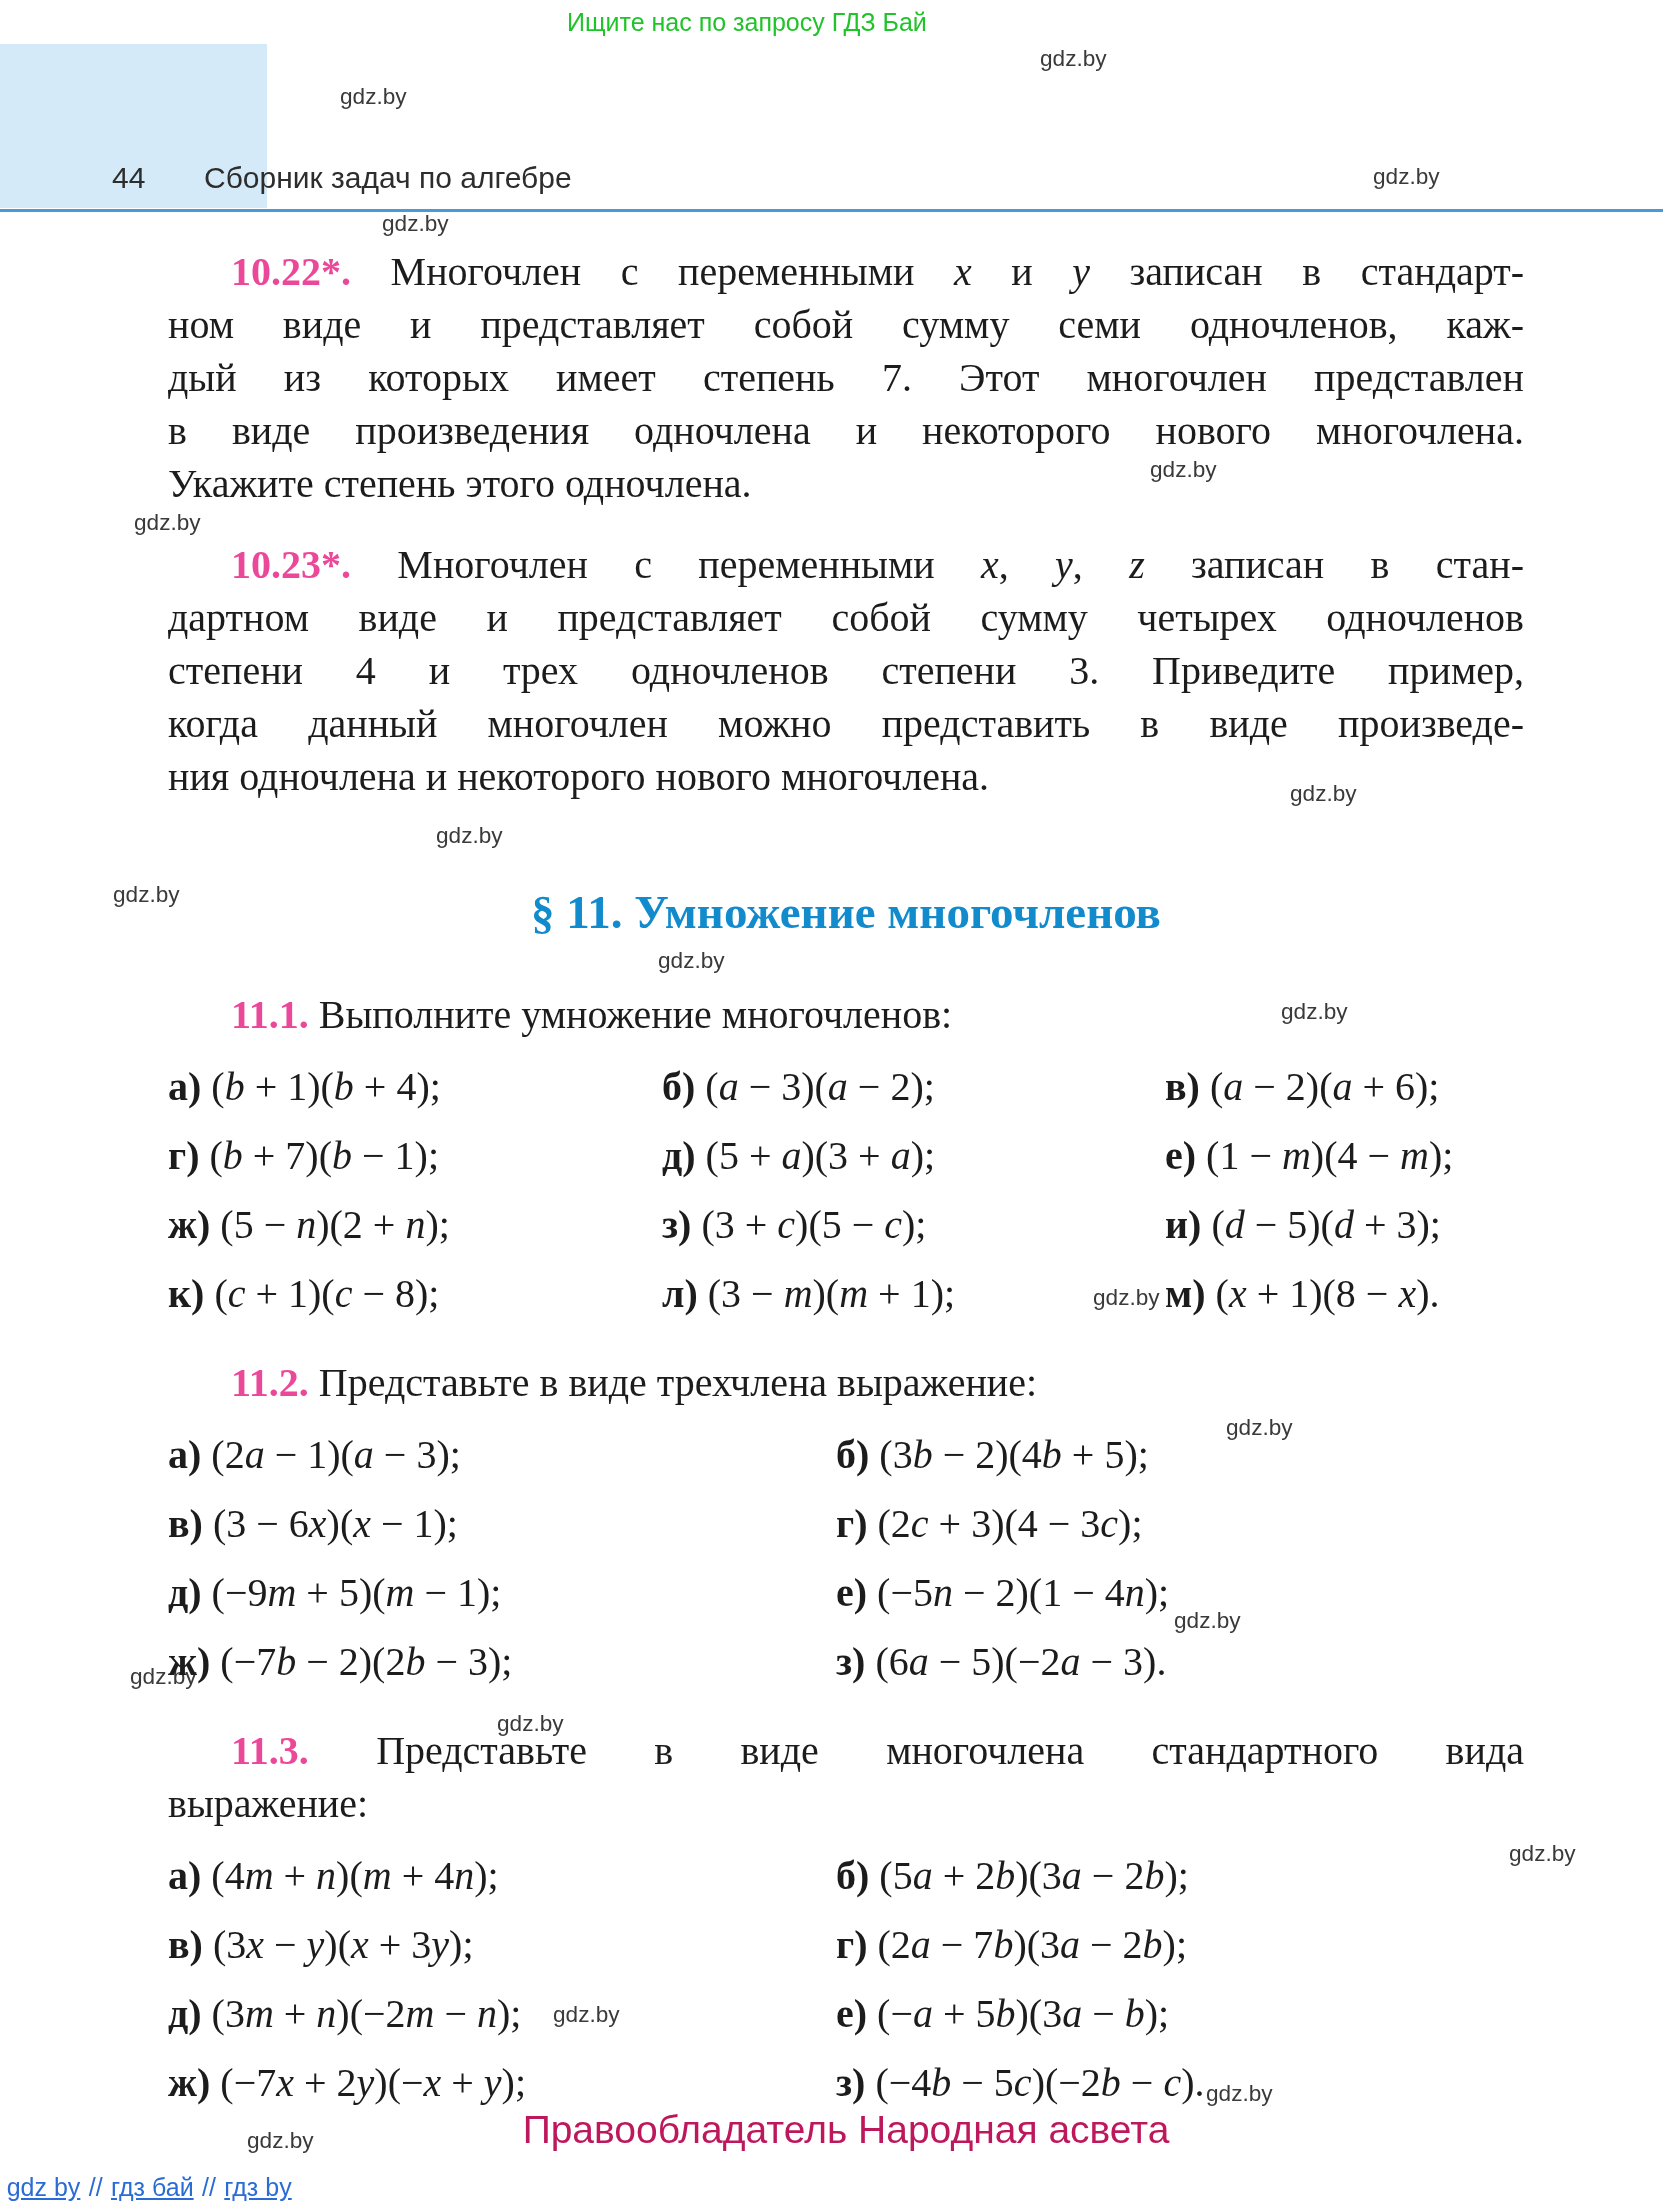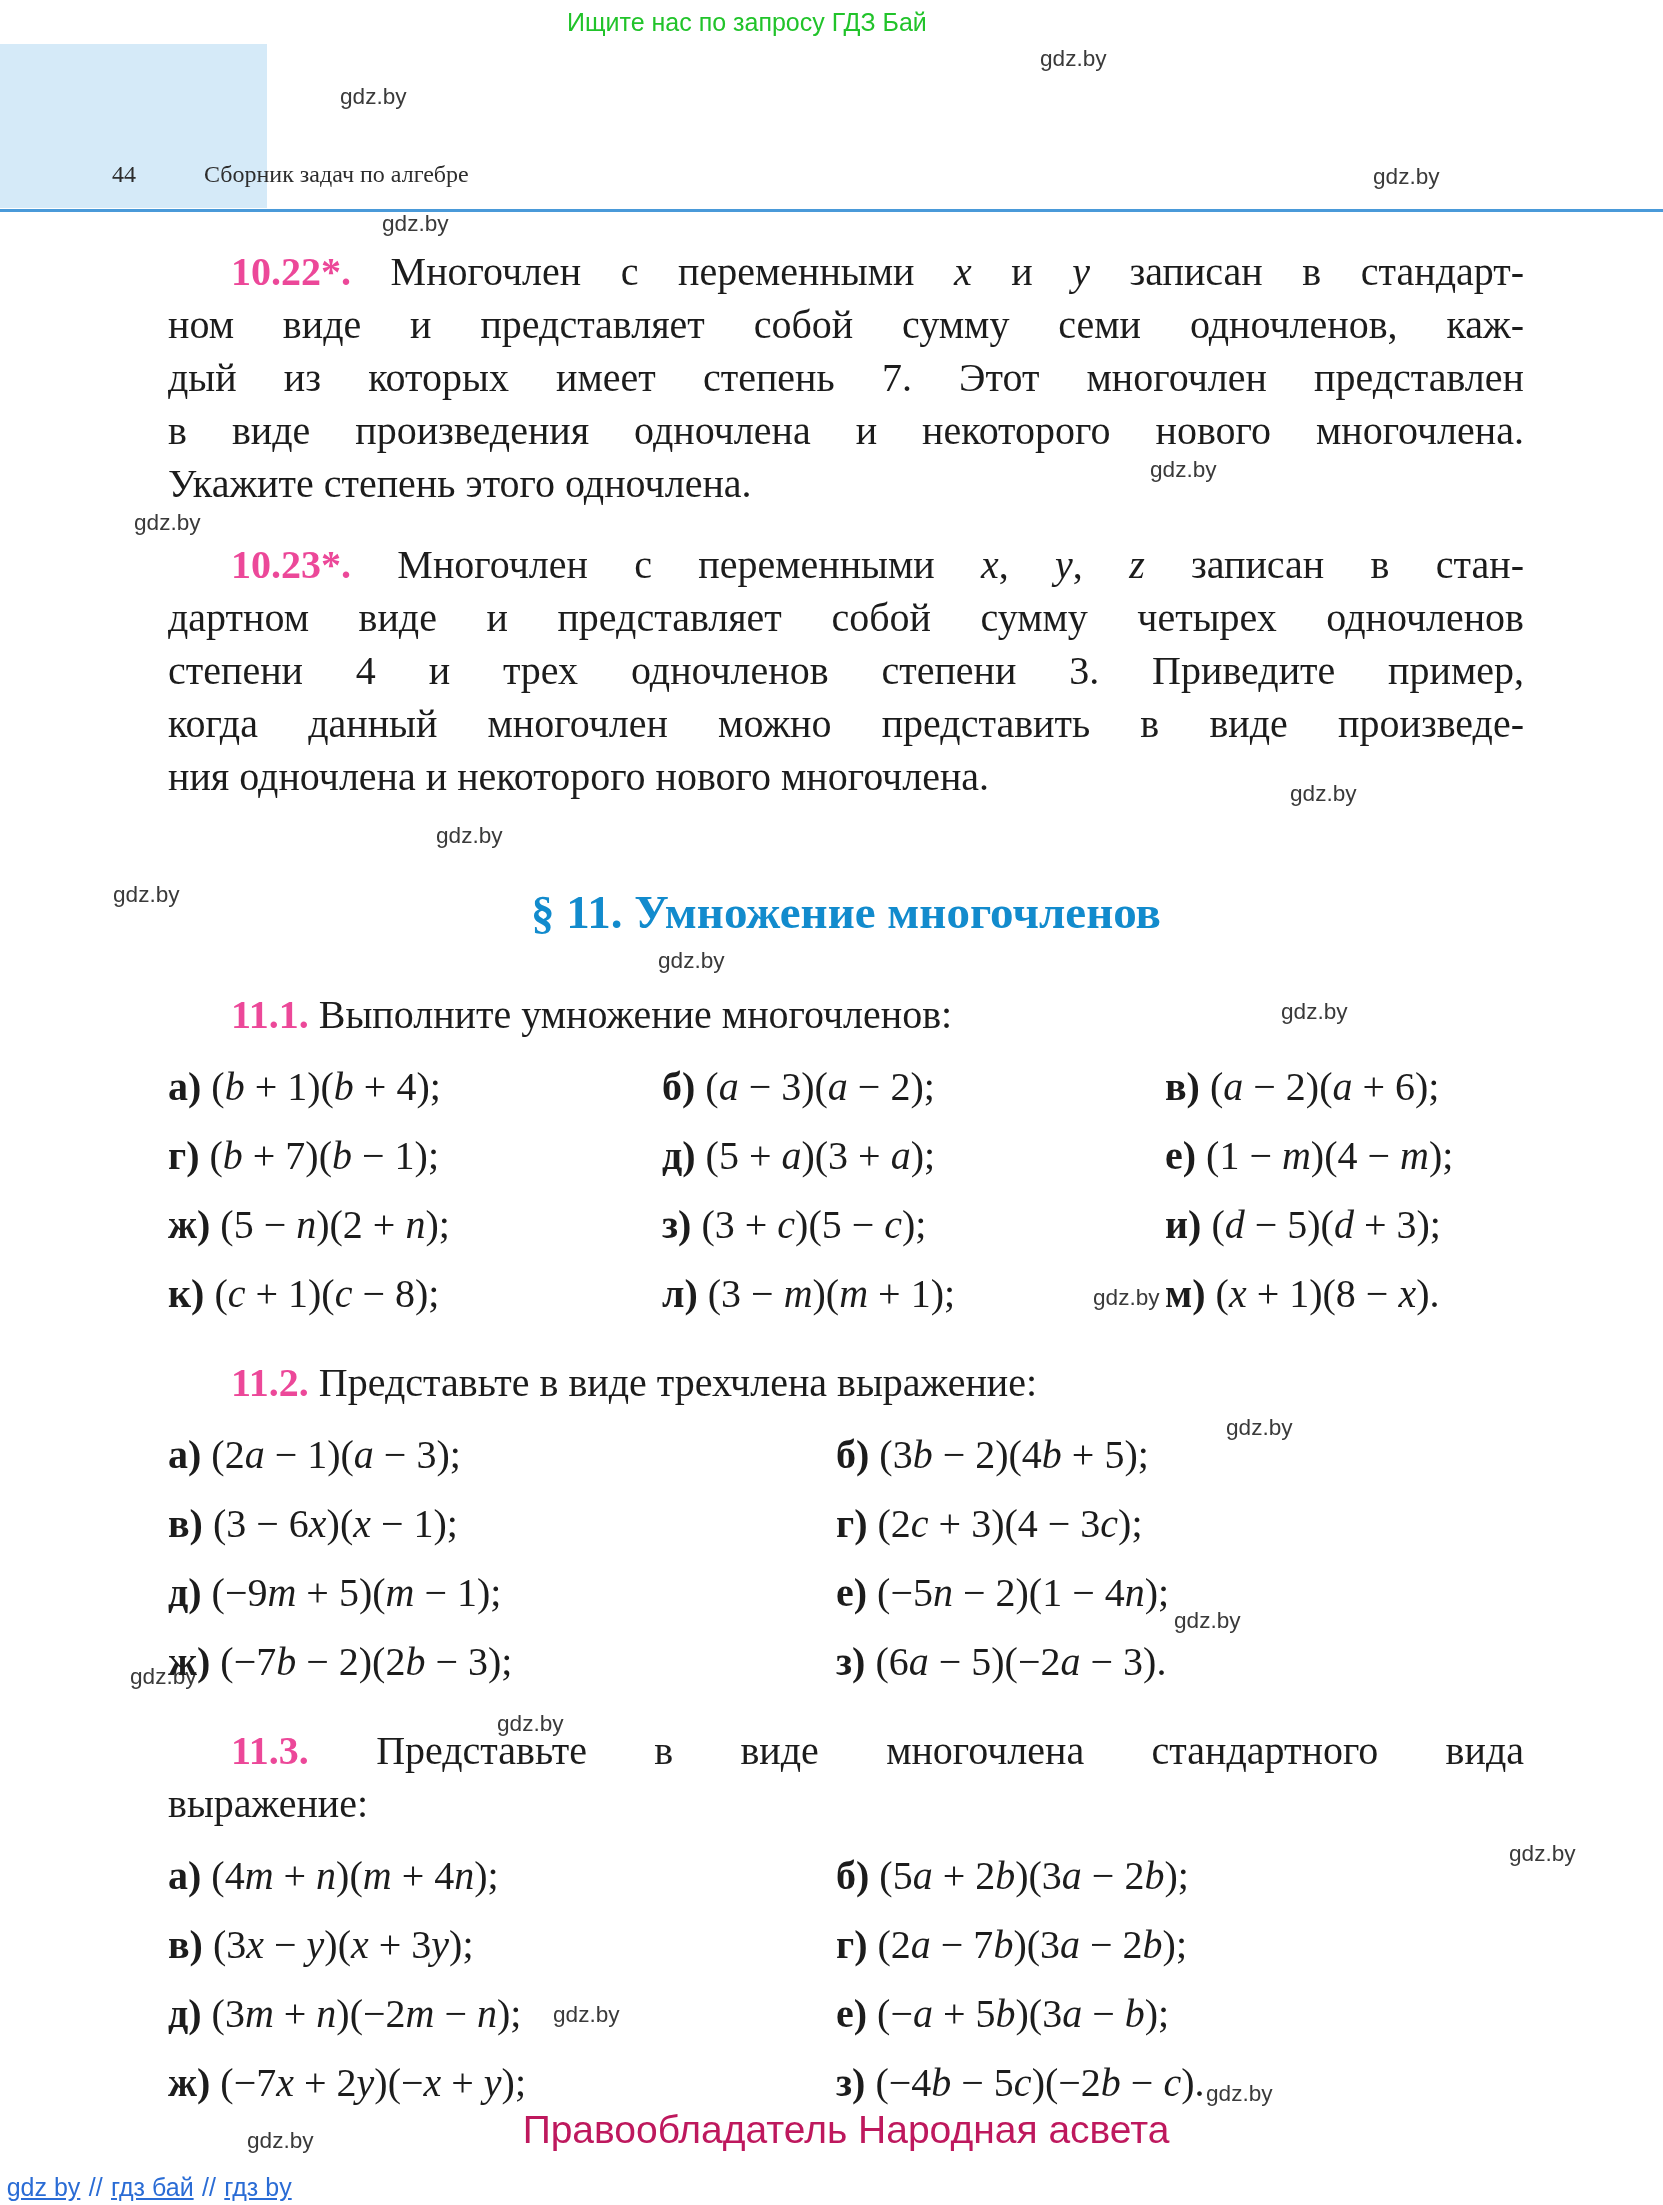--- a/index.html
+++ b/index.html
@@ -12,22 +12,22 @@
   .corner-block { position:absolute; left:0; top:44px; width:267px; height:164px; background:#d5eaf8; }
   .promo {
     position:absolute; top:8.4px; left:567px;
     font-family:"Liberation Sans", sans-serif; font-size:25px; color:#21c32a;
   }
   .wm {
     position:absolute; font-family:"Liberation Sans", sans-serif;
     font-size:22.6px; color:#3a3a3a; white-space:nowrap;text-align:center;
   }
   .pageno, .booktitle {
-    position:absolute; top:161px; font-family:Liberation Serif, serif;
-    font-size:24px; color:#2d2d2d;
+    position:absolute; top:161px; font-family:Liberation Sans, sans-serif;
+    font-size:30px; color:#2d2d2d;
   }
   .pageno { left:112px; }
   .booktitle { left:204px; }
   .rule { position:absolute; top:209px; left:0; width:1664px; height:2.5px; background:#4a9ad9; }
 
   .content { position:absolute; left:168px; top:245px; width:1356px; font-size:40px; line-height:53px; }
 
   .pline { text-align:left; }
   .jline { text-align:justify; text-align-last:justify; }
   .pline.first { padding-left:63px; }

